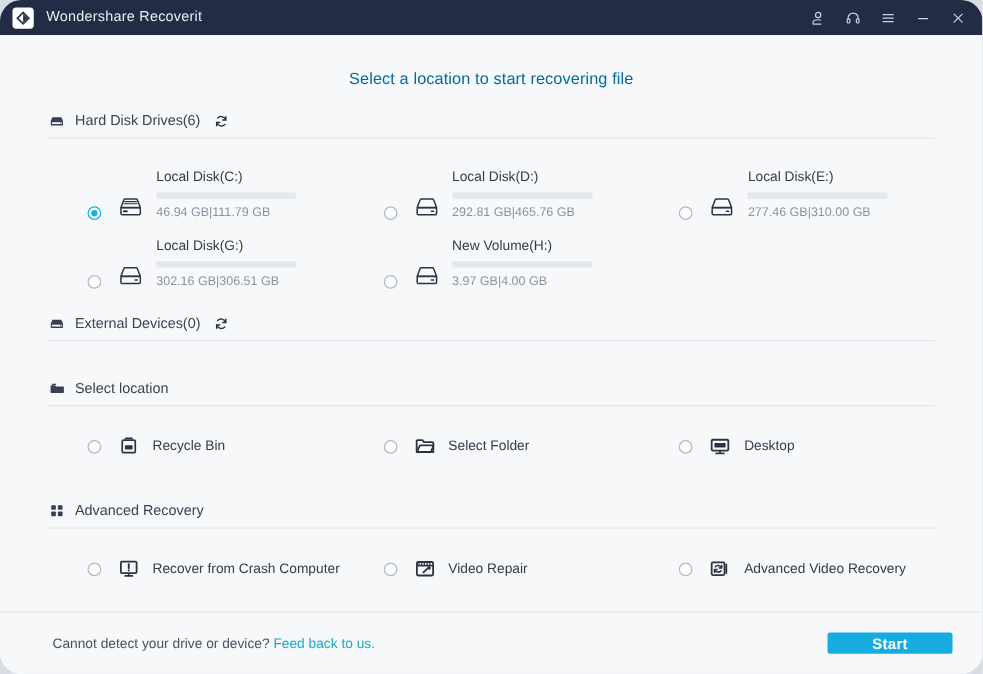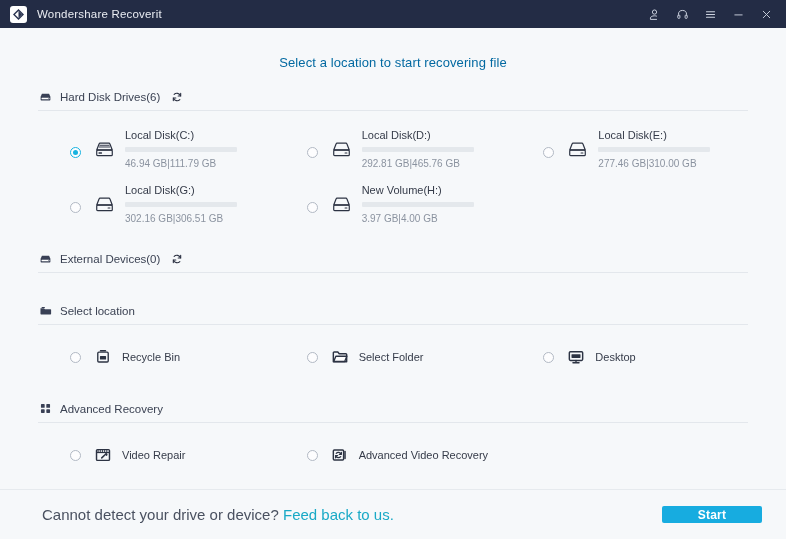--- a/index.html
+++ b/index.html
@@ -11,20 +11,21 @@
     font-family: "Liberation Sans", sans-serif;
     -webkit-font-smoothing: antialiased;
   }
   .app-window {
     position: relative;
     width: 786px;
     height: 539px;
     overflow: hidden;
     background: #f5f7f9;
     box-sizing: border-box;
+    border-radius: 17px;
   }
 
   
   .titlebar {
     height: 28px;
     background: #232c45;
     display: flex;
     align-items: center;
     padding: 0 6px 0 10px;
     box-sizing: border-box;
@@ -111,21 +112,21 @@
 
   
   .drive-grid {
     display: grid;
     grid-template-columns: repeat(3, 1fr);
     row-gap: 0px;
     padding-top: 10px;
   }
   .drive-item {
     display: flex;
-    align-items: center;
+    align-items: flex-end;
     gap: 0;
     height: 55px;
     cursor: pointer;
   }
   .radio {
     width: 11px;
     height: 11px;
     border: 1px solid #b2b9c4;
     border-radius: 50%;
     background: #fdfdfe;
@@ -221,21 +222,21 @@
     left: 0; right: 0; bottom: 0;
     height: 50px;
     background: #f6f8fa;
     border-top: 1px solid #e6eaee;
     display: flex;
     align-items: center;
     padding: 0 24px 0 42px;
     box-sizing: border-box;
   }
   .footer-note {
-    font-size: 15px;
+    font-size: 11px;
     color: #4a5160;
   }
   .footer-link {
     color: #19a9c6;
     cursor: pointer;
     text-decoration: none;
   }
   .footer-spacer { flex: 1 1 auto; }
   .start-btn {
     width: 100px;
@@ -490,20 +491,33 @@
           <rect x="2.4" y="2.6" width="4.6" height="4.6" rx=".8" fill="#394055"></rect>
           <rect x="9" y="2.6" width="4.6" height="4.6" rx=".8" fill="#394055"></rect>
           <rect x="2.4" y="8.9" width="4.6" height="4.6" rx=".8" fill="#394055"></rect>
           <rect x="9" y="8.9" width="4.6" height="4.6" rx=".8" fill="#394055"></rect>
         </svg>
       </span>
       <span>Advanced Recovery</span>
     </div>
 
     <div class="option-grid">
+      <div class="option-item">
+        <span class="radio"></span>
+        <span class="opt-icon">
+          <svg width="18" height="18" viewBox="0 0 20 20">
+            <rect x="3" y="3.6" width="14" height="10.2" rx="1" fill="none" stroke="#2c3343" stroke-width="1.6"></rect>
+            <path d="M10 6 V9.6" stroke="#2c3343" stroke-width="1.7" stroke-linecap="round"></path>
+            <circle cx="10" cy="11.6" r=".95" fill="#2c3343"></circle>
+            <path d="M6.8 16.4 H13.2" stroke="#2c3343" stroke-width="1.5" stroke-linecap="round"></path>
+            <path d="M10 13.8 V16.2" stroke="#2c3343" stroke-width="1.4"></path>
+          </svg>
+        </span>
+        <span class="opt-label">Recover from Crash Computer</span>
+      </div>
 
       <div class="option-item">
         <span class="radio"></span>
         <span class="opt-icon">
           <svg width="18" height="18" viewBox="0 0 20 20">
             <rect x="2.8" y="4" width="14.4" height="12" rx="1.1" fill="none" stroke="#2c3343" stroke-width="1.6"></rect>
             <path d="M2.8 7.2 H17.2" stroke="#2c3343" stroke-width="1.4"></path>
             <path d="M4.6 4.2 V7 M7 4.2 V7 M9.4 4.2 V7 M11.8 4.2 V7 M14.2 4.2 V7" stroke="#2c3343" stroke-width="1"></path>
             <path d="M12.6 9.4 L8.6 13.2" stroke="#2c3343" stroke-width="1.7" stroke-linecap="round"></path>
             <path d="M12.2 8.4 a1.6 1.6 0 1 1 1.4 2.6 Z" fill="#2c3343"></path>

